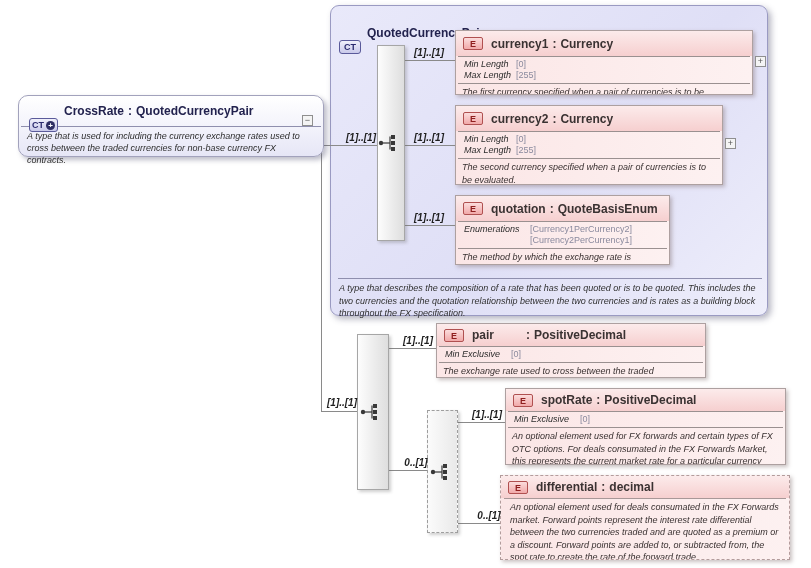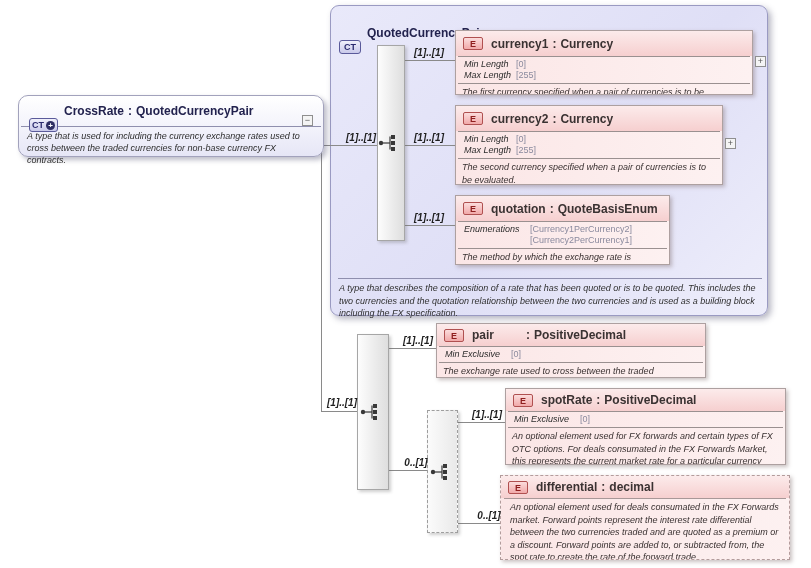--- a/index.html
+++ b/index.html
@@ -79,21 +79,21 @@
 </head>
 <body>
 
 <div id="canvas">
 
   <div class="ct-box" style="left:330px;top:5px;width:438px;height:311px;">
     <div class="ct-header">
       <span class="badge-ct">CT</span>
       <span class="ct-title">QuotedCurrencyPair</span>
     </div>
-    <div class="ct-annot" style="top:272px;width:424px;">A type that describes the composition of a rate that has been quoted or is to be quoted. This includes the two currencies and the quotation relationship between the two currencies and is used as a building block including the FX specification.</div>
+    <div class="ct-annot" style="top:272px;width:424px;">A type that describes the composition of a rate that has been quoted or is to be quoted. This includes the two currencies and the quotation relationship between the two currencies and is rates as a building block throughout the FX specification.</div>
   </div>
 
   <div class="hline" style="left:309px;top:120px;width:12px;"></div>
   <div class="vline" style="left:321px;top:120px;height:292px;"></div>
   <div class="hline" style="left:321px;top:145px;width:56px;"></div>
   <div class="hline" style="left:405px;top:60px;width:50px;"></div>
   <div class="hline" style="left:405px;top:145px;width:50px;"></div>
   <div class="hline" style="left:405px;top:225px;width:50px;"></div>
   <div class="hline" style="left:321px;top:411px;width:36px;"></div>
   <div class="hline" style="left:389px;top:348px;width:47px;"></div>

